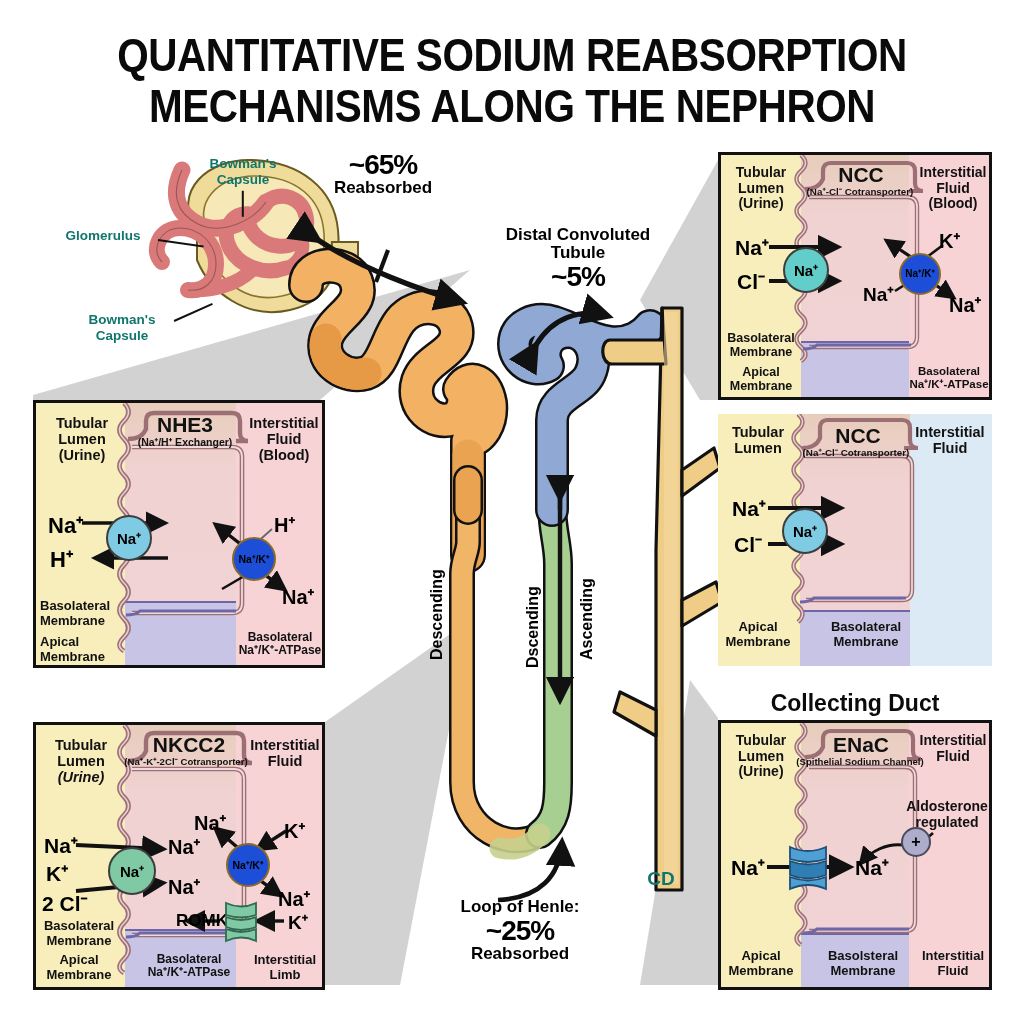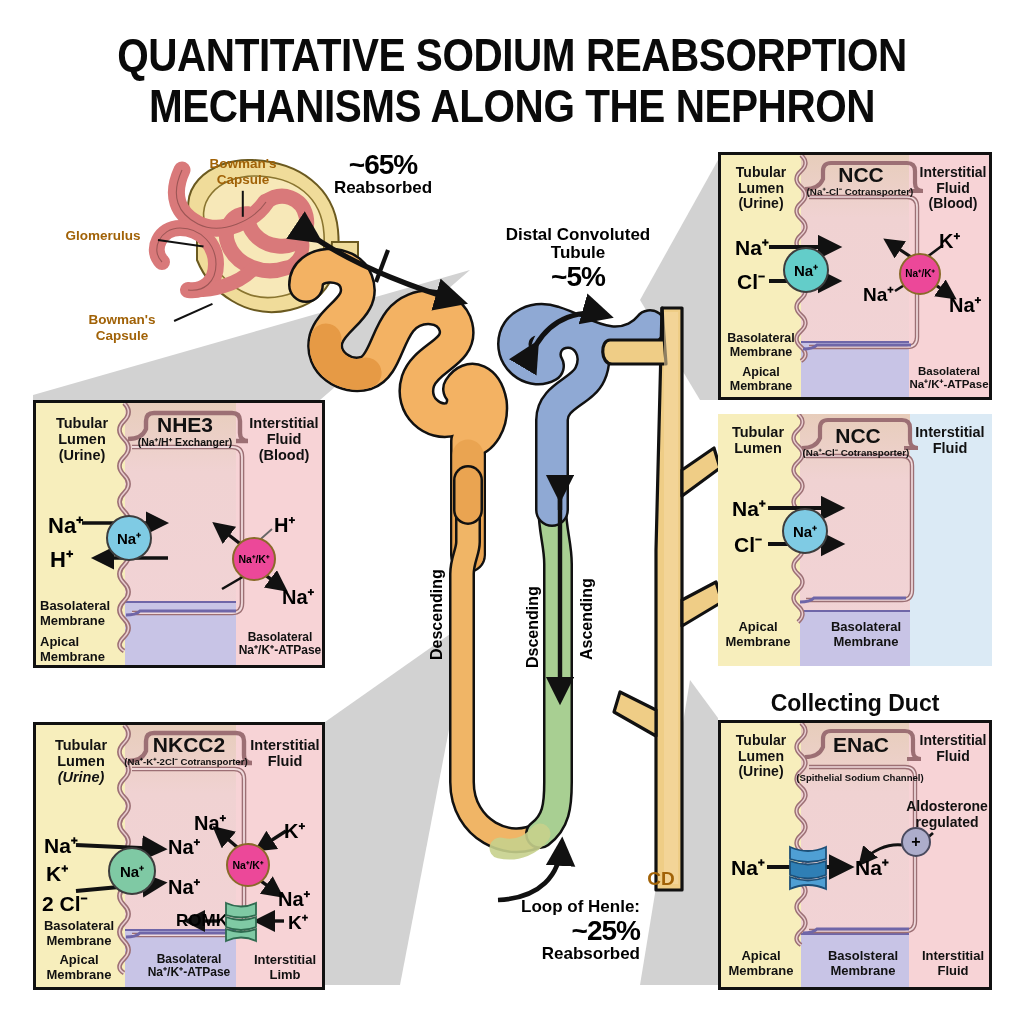--- a/index.html
+++ b/index.html
@@ -22,21 +22,21 @@
   }
   #title .ln{display:block;white-space:nowrap;}
 
   
   .anno{position:absolute;color:#000;font-weight:bold;text-align:center;
         font-family:"Liberation Sans", sans-serif;line-height:1.05;}
   .anno .big{display:block;font-size:28px;letter-spacing:-1px;}
   .anno .lbl{display:block;font-size:17px;}
   .anno .sub{display:block;font-size:17px;}
 
-  .nlabel{position:absolute;color:#a16207;font-weight:bold;font-size:13.5px;
+  .nlabel{position:absolute;color:#0f766e;font-weight:bold;font-size:13.5px;
           font-family:"Liberation Sans", sans-serif;text-align:center;line-height:1.15;}
 
   .vlabel{position:absolute;color:#000;font-weight:bold;font-size:16px;
           font-family:"Liberation Sans", sans-serif;white-space:nowrap;
           transform-origin:0 0;transform:rotate(-90deg);}
 
   
   .panel{position:absolute;box-sizing:border-box;overflow:hidden;}
   .panel.bordered{border:3px solid #111;}
   .ptitle{position:absolute;color:#0b0b0b;font-weight:bold;
@@ -56,21 +56,21 @@
   .ion{position:absolute;color:#000;font-weight:bold;
        font-family:"Liberation Sans", sans-serif;white-space:nowrap;}
 
   .carrier{position:absolute;border-radius:50%;border:2.5px solid #3d3d3d;
            display:flex;align-items:center;justify-content:center;
            color:#000;font-weight:bold;font-family:"Liberation Sans", sans-serif;
            text-align:center;line-height:1;}
   .carrier.blue{background:#7fcbe4;}
   .carrier.teal{background:#63cdc9;}
   .carrier.green{background:#7fc9a4;}
-  .carrier.orange{background:#ec4899;border-color:#8a6a2a;}
+  .carrier.orange{background:#1d4ed8;border-color:#8a6a2a;}
   .carrier.grey{background:#adadcb;border-color:#4a4a5e;}
 
   .chan{position:absolute;}
   .leader{position:absolute;background:#111;height:1.6px;transform-origin:0 50%;}
 
   svg{display:block;overflow:visible;}
 </style>
 </head>
 <body>
 
@@ -251,21 +251,21 @@
     <span class="big">~65%</span>
     <span class="sub">Reabsorbed</span>
   </div>
 
   <div class="anno" style="left:488px;top:226px;width:180px;">
     <span class="lbl">Distal Convoluted</span>
     <span class="lbl">Tubule</span>
     <span class="big">~5%</span>
   </div>
 
-  <div class="anno" style="left:400px;top:898px;width:240px;text-align:right;">
+  <div class="anno" style="left:400px;top:898px;width:240px;">
     <span class="lbl">Loop of Henle:</span>
     <span class="big">~25%</span>
     <span class="sub">Reabsorbed</span>
   </div>
 
   <div class="vlabel" style="left:428px;top:660px;">Descending</div>
   <div class="vlabel" style="left:524px;top:668px;">Dscending</div>
   <div class="vlabel" style="left:578px;top:660px;">Ascending</div>
 
   <div class="nlabel" style="left:633px;top:868px;width:56px;font-size:19px;">CD</div>
@@ -567,21 +567,21 @@
       <path d="M88,44 L184,44 q10,0 10,10 L194,198 q0,10 -10,10 L88,208" fill="none" stroke="#f0dadc" stroke-width="1.7"></path>
       <path d="M82,210 q10,0 14,-4 L188,206" fill="none" stroke="#6f66a8" stroke-width="3"></path>
     </svg>
 
     <div class="ptxt" style="left:0px;top:10px;width:80px;font-size:14px;">
       <span>Tubular</span><br>
       <span>Lumen</span><br>
       <span>(Urine)</span>
     </div>
     <div class="ptxt" style="left:88px;top:10px;width:104px;font-size:21px;">ENaC</div>
-    <div class="ptxt" style="left:74px;top:34px;width:130px;font-size:9.6px;margin-top:16px;">(Spithelial Sodium Channel)</div>
+    <div class="ptxt" style="left:74px;top:34px;width:130px;font-size:9.6px;">(Spithelial Sodium Channel)</div>
     <div class="ptxt" style="left:192px;top:10px;width:80px;font-size:14px;">
       <span>Interstitial</span><br>
       <span>Fluid</span>
     </div>
 
     <div class="ptxt" style="left:178px;top:76px;width:96px;font-size:14px;">
       <span>Aldosterone</span><br>
       <span>regulated</span>
     </div>
 

